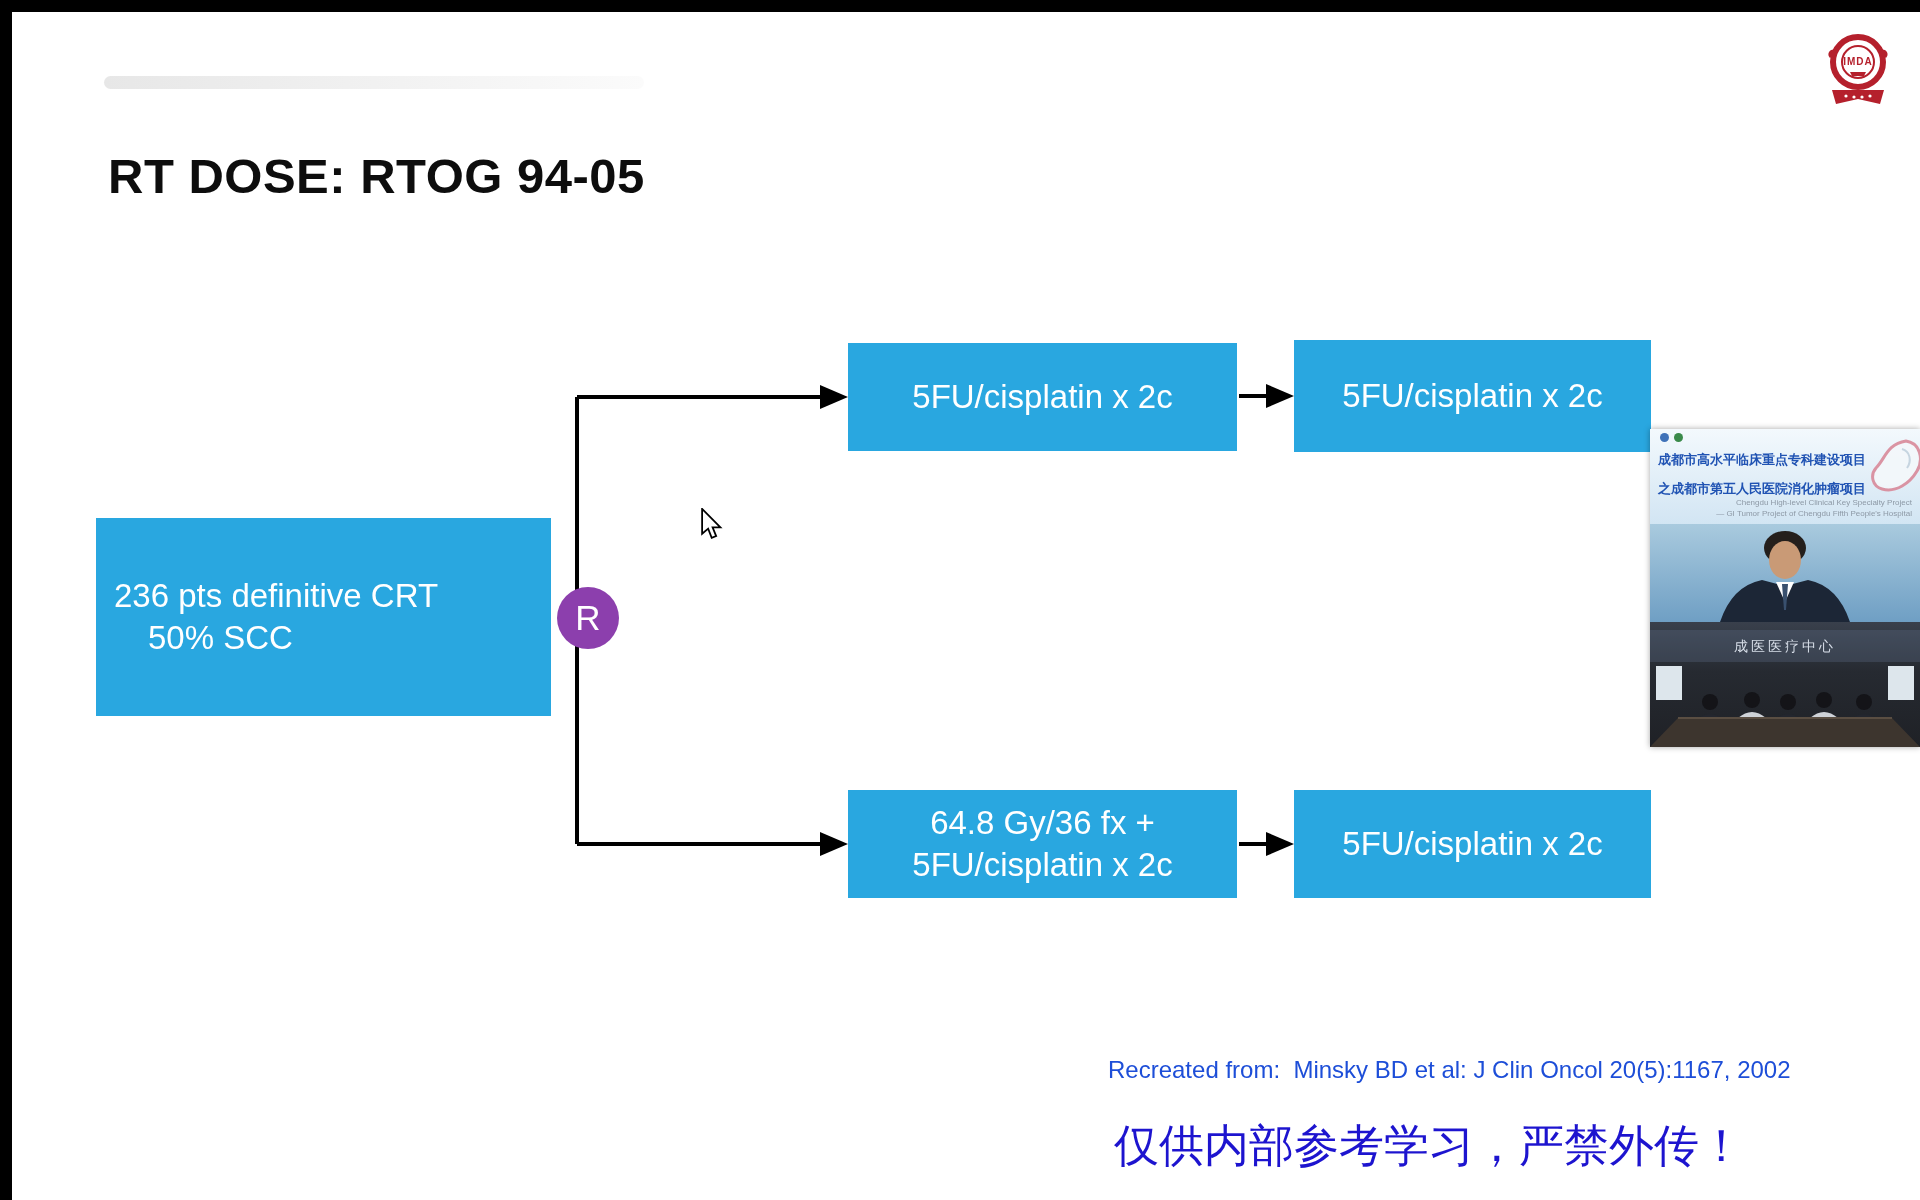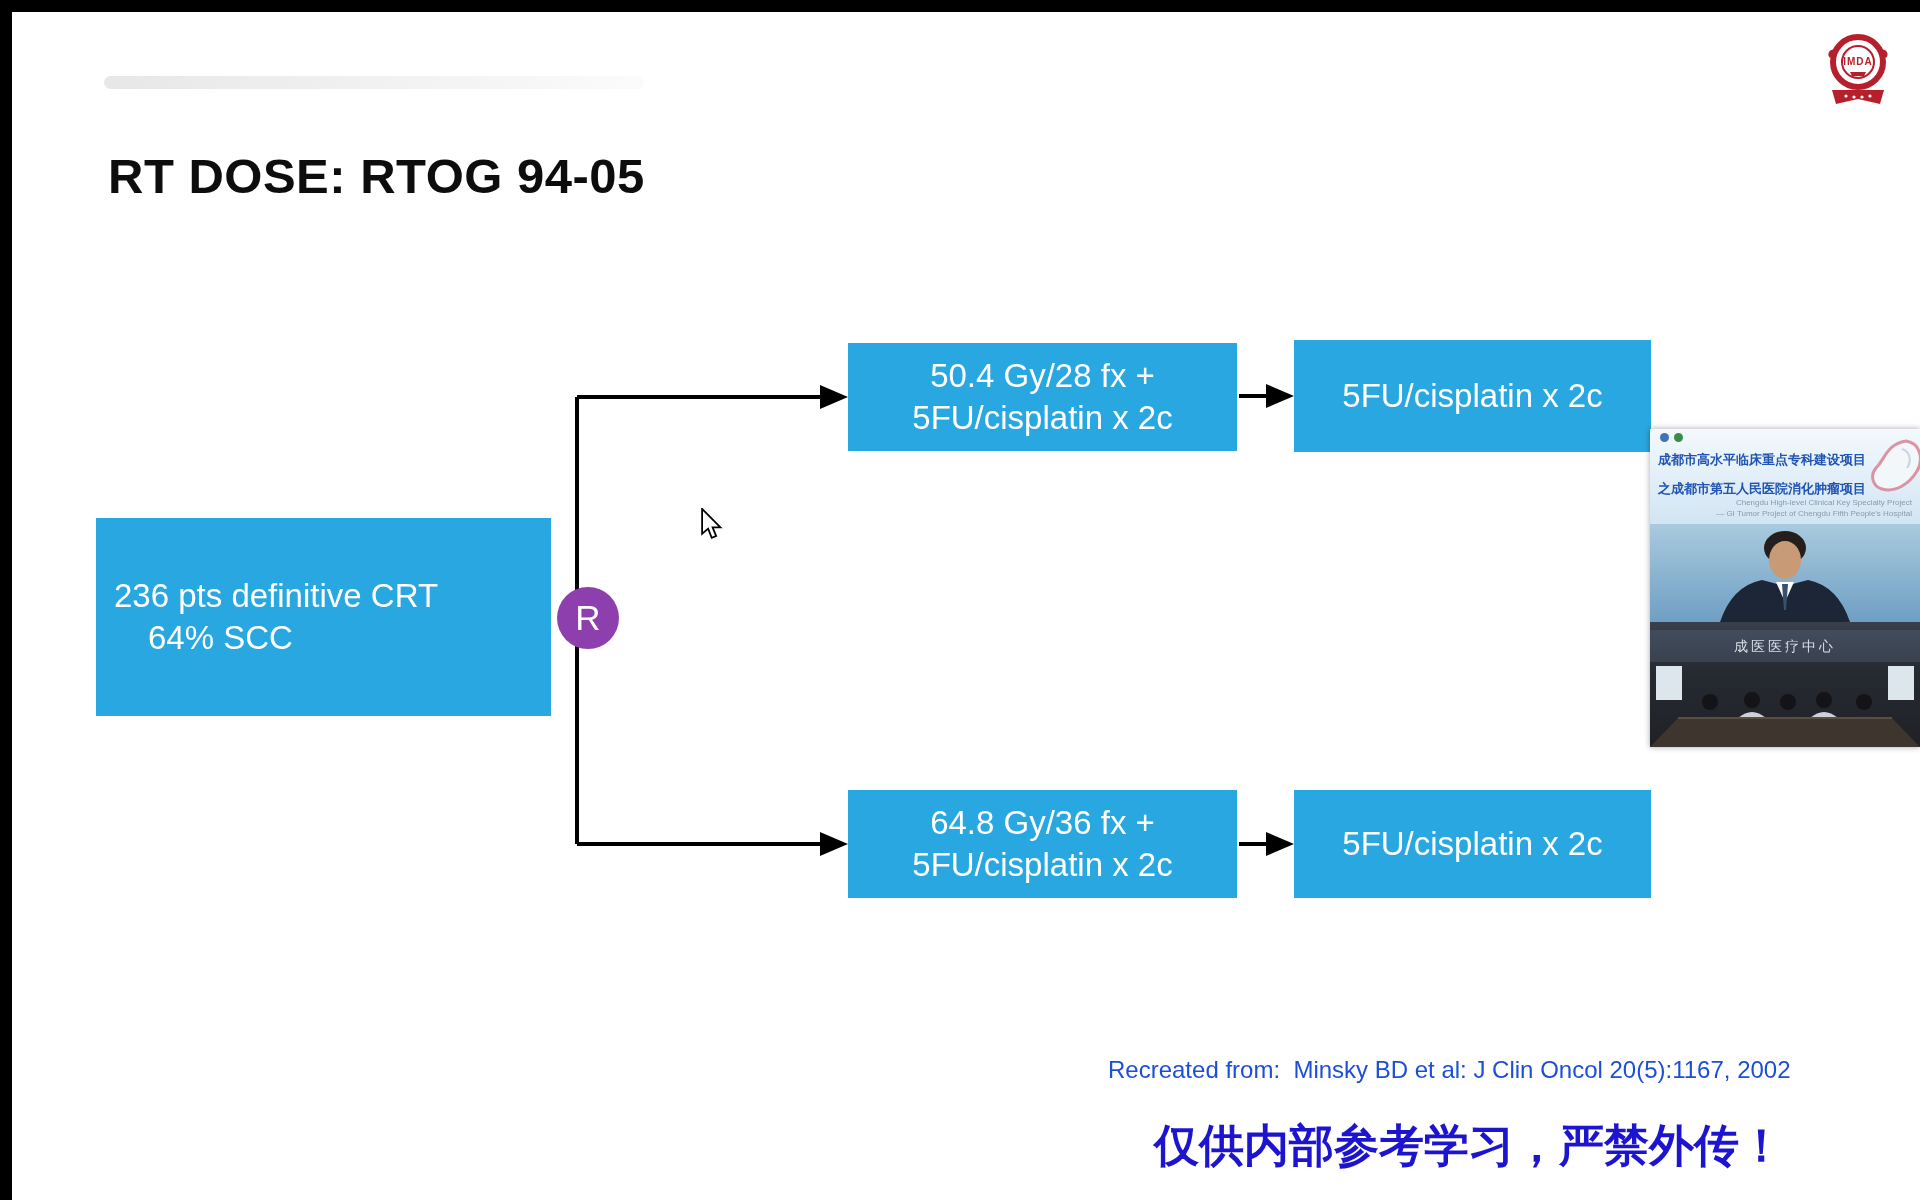--- a/index.html
+++ b/index.html
@@ -28,21 +28,21 @@
   .follow1{left:1294px;top:340px;width:357px;height:112px;}
   .treat2{left:848px;top:790px;width:389px;height:108px;}
   .follow2{left:1294px;top:790px;width:357px;height:108px;}
 
   .rand-node{position:absolute;left:557px;top:587px;width:62px;height:62px;border-radius:50%;
     background:#8c3fad;color:#fff;font-size:35px;display:flex;align-items:center;justify-content:center;z-index:6;}
 
   .arrows{position:absolute;left:0;top:0;z-index:4;}
 
   .citation{position:absolute;left:1108px;top:1056px;font-size:24px;color:#1d4ed8;white-space:pre;}
-  .warning{position:absolute;left:1114px;top:1116px;font-size:45px;font-weight:bold;color:#1d14cf;white-space:pre;margin-left:40px;}
+  .warning{position:absolute;left:1114px;top:1116px;font-size:45px;font-weight:normal;color:#1d14cf;white-space:pre;}
 
   
   .logo{position:absolute;left:1824px;top:32px;width:68px;height:80px;z-index:20;}
   .logo-text{position:absolute;left:0;top:24px;width:68px;text-align:center;font-size:10px;font-weight:bold;
     color:#b5202c;letter-spacing:1px;}
 
   
   .video-window{position:absolute;left:1650px;top:429px;width:270px;height:318px;z-index:40;
     box-shadow:0 0 6px rgba(0,0,0,0.35);}
   .vheader{height:95px;background:linear-gradient(180deg,#f3f9fd,#d2e5f3);position:relative;
@@ -82,29 +82,28 @@
   <line x1="577" y1="844" x2="824" y2="844" stroke="#000" stroke-width="4"></line>
   <polygon points="848,844 820,832 820,856" fill="#000"></polygon>
   <line x1="1239" y1="396" x2="1270" y2="396" stroke="#000" stroke-width="4"></line>
   <polygon points="1294,396 1266,384 1266,408" fill="#000"></polygon>
   <line x1="1239" y1="844" x2="1270" y2="844" stroke="#000" stroke-width="4"></line>
   <polygon points="1294,844 1266,832 1266,856" fill="#000"></polygon>
 </svg>
 
 <div class="box entry-box">
   <span>236 pts definitive CRT</span>
-  <span class="entry-line2">64% SCC</span>
+  <span class="entry-line2">50% SCC</span>
 </div>
 
 <div class="rand-node">
   <span>R</span>
 </div>
 
 <div class="box treat1">
-  <span>50.4 Gy/28 fx +</span>
   <span>5FU/cisplatin x 2c</span>
 </div>
 <div class="box follow1">
   <span>5FU/cisplatin x 2c</span>
 </div>
 
 <div class="box treat2">
   <span>64.8 Gy/36 fx +</span>
   <span>5FU/cisplatin x 2c</span>
 </div>

